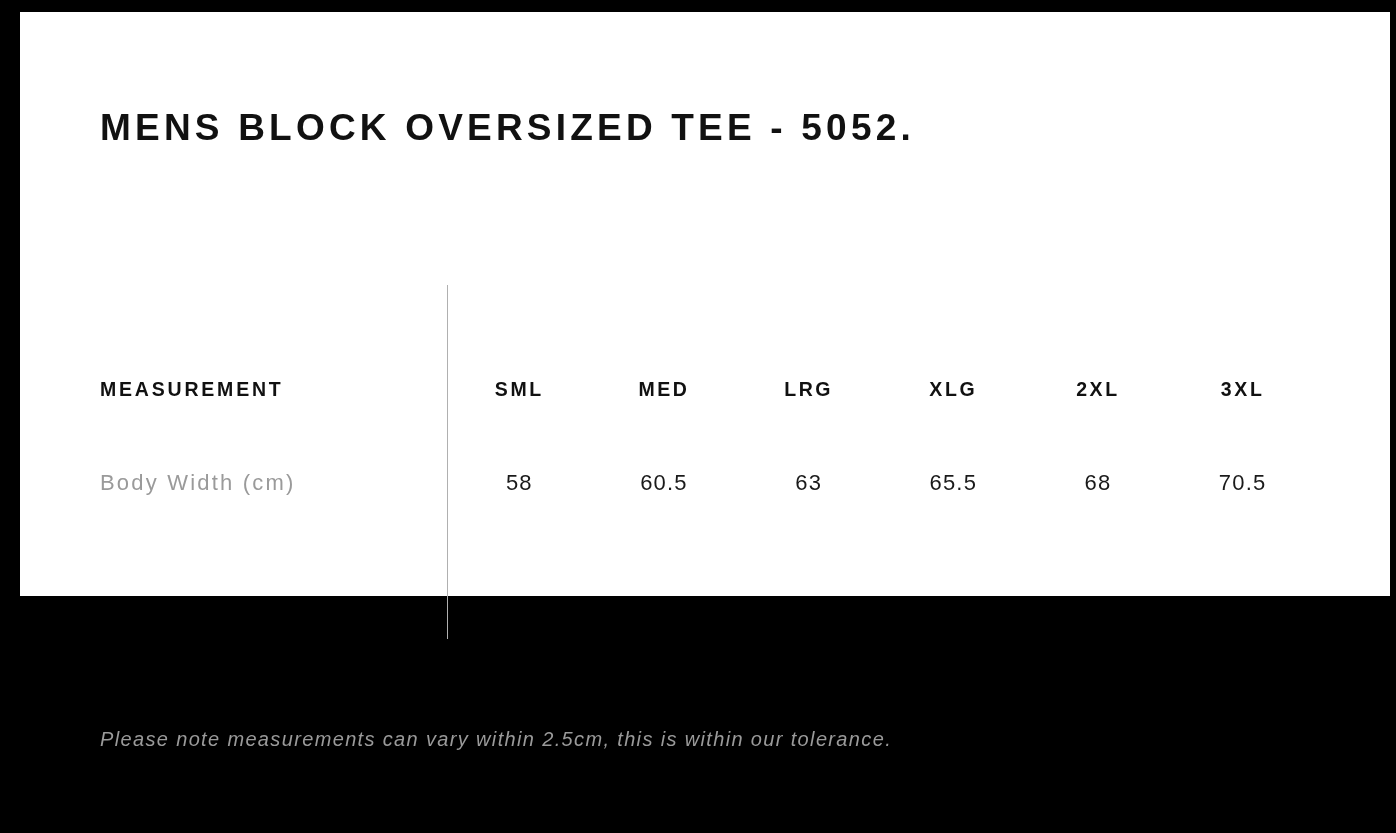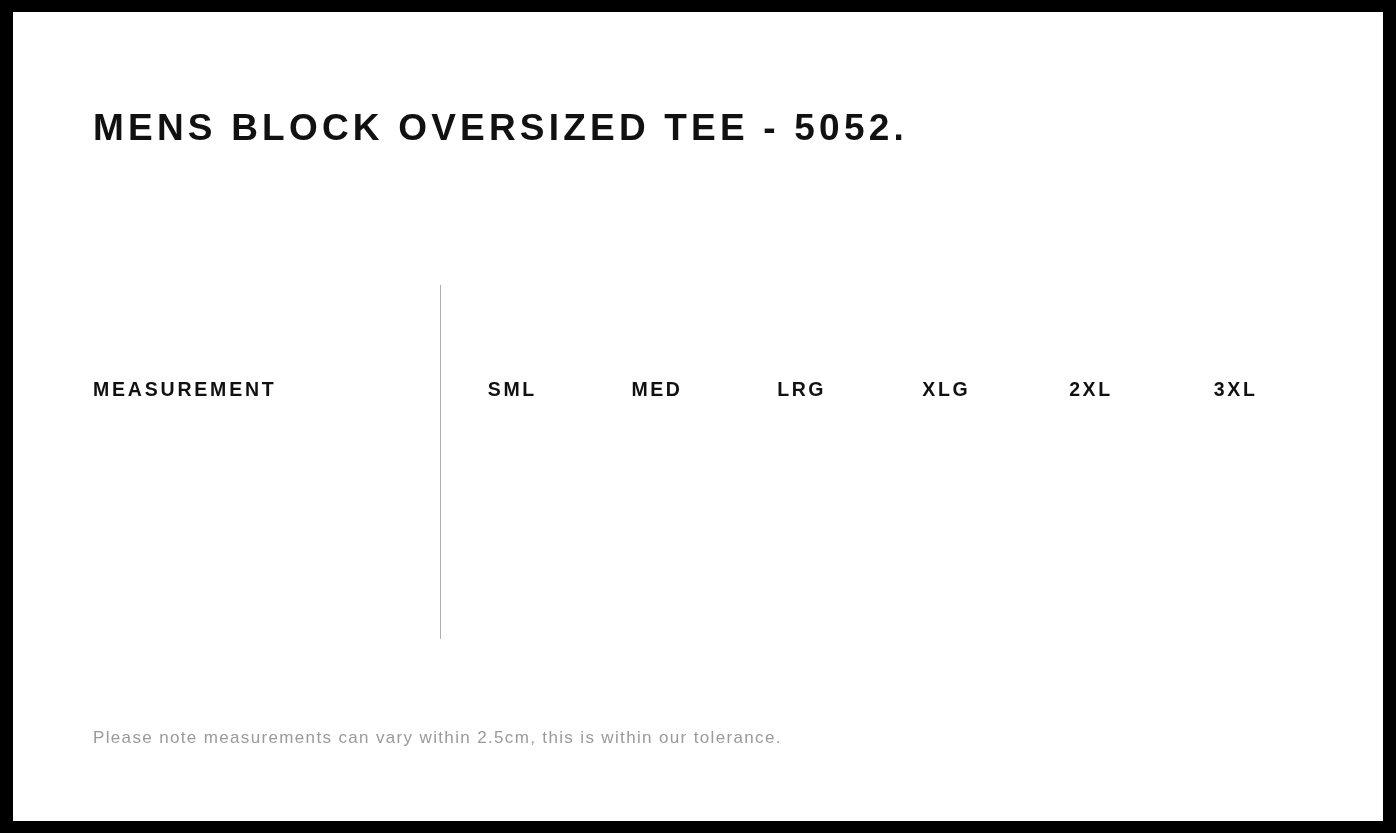--- a/index.html
+++ b/index.html
@@ -8,24 +8,24 @@
     background: #000000;
   }
   body {
     width: 1396px;
     height: 833px;
     font-family: "Liberation Sans", sans-serif;
     overflow: hidden;
   }
   .page {
     position: absolute;
-    left: 13px;
+    left: 20px;
     top: 12px;
     width: 1370px;
-    height: 809px;
+    height: 584px;
     background: #ffffff;
     box-sizing: border-box;
   }
   .title {
     position: absolute;
     left: 80px;
     top: 95px;
     font-size: 37px;
     font-weight: bold;
     letter-spacing: 4.2px;
@@ -86,21 +86,22 @@
   }
   table.size-table td.value {
     font-size: 22px;
     color: #1a1a1a;
     letter-spacing: 1.2px;
   }
   .note {
     position: absolute;
     left: 80px;
     top: 716px;
-    font-size: 17px;
+    font-size: 20px;
+    font-style: italic;
     letter-spacing: 1.35px;
     color: #9a9a9a;
     white-space: nowrap;
   }
 </style>
 </head>
 <body>
 
 <div class="page">
 
@@ -115,19 +116,28 @@
           <th class="head-label">MEASUREMENT</th>
           <th>SML</th>
           <th>MED</th>
           <th>LRG</th>
           <th>XLG</th>
           <th>2XL</th>
           <th>3XL</th>
         </tr>
       </thead>
       <tbody>
+        <tr>
+          <td class="row-label">Body Width (cm)</td>
+          <td class="value">58</td>
+          <td class="value">60.5</td>
+          <td class="value">63</td>
+          <td class="value">65.5</td>
+          <td class="value">68</td>
+          <td class="value">70.5</td>
+        </tr>
       </tbody>
     </table>
   </div>
 
   <div class="note">Please note measurements can vary within 2.5cm, this is within our tolerance.</div>
 
 </div>
 
 </body></html>

